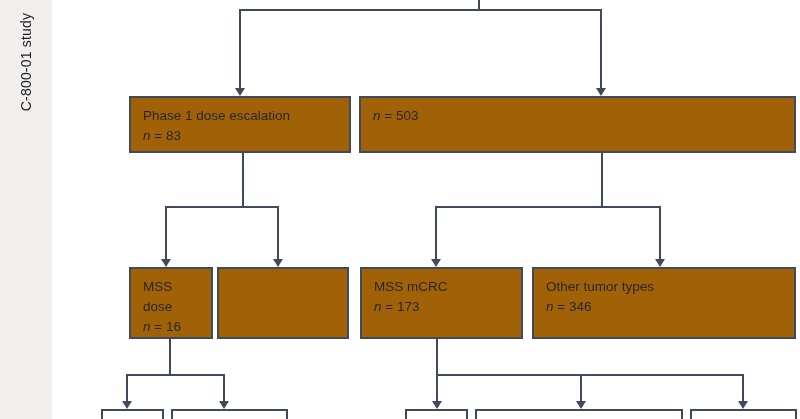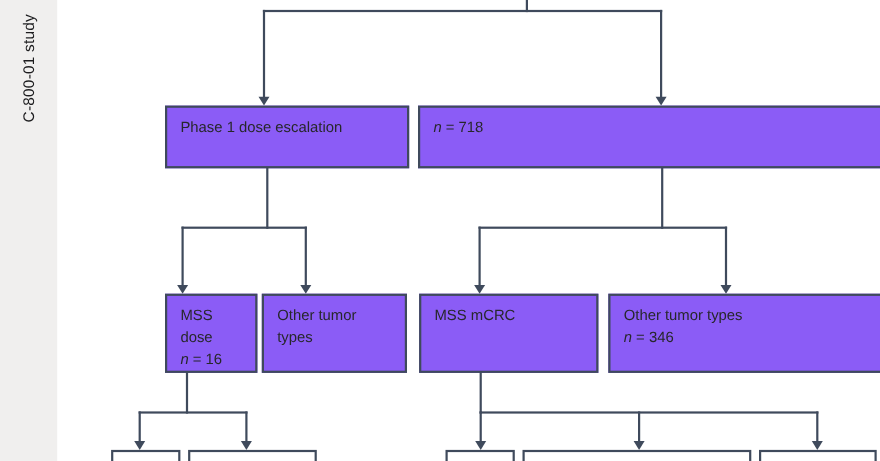--- a/index.html
+++ b/index.html
@@ -37,26 +37,25 @@
   .hl { position: absolute; height: 2px; background: var(--line); }
   .ah {
     position: absolute;
     width: 0; height: 0;
     border-left: 5px solid transparent;
     border-right: 5px solid transparent;
     border-top: 8px solid var(--line);
   }
   .node {
     position: absolute;
-    background: #8b5cf6;
+    background: #a16207;
     border: 2px solid var(--line);
     padding: 8px 12px 0 12px;
     font-size: 13.5px;
     line-height: 20px;
-    margin-left: 21px;
   }
   .node .t { white-space: pre-line; }
   .node .n i { font-style: italic; }
   .stub {
     position: absolute;
     background: #ffffff;
     border: 2px solid var(--line);
   }
 </style>
 </head>
@@ -70,23 +69,24 @@
 
   <div class="vl" style="left:478px;top:0;height:11px"></div>
   <div class="hl" style="left:239px;top:9px;width:363px"></div>
   <div class="vl" style="left:239px;top:9px;height:80px"></div>
   <div class="vl" style="left:600px;top:9px;height:80px"></div>
   <div class="ah" style="left:235px;top:88px"></div>
   <div class="ah" style="left:596px;top:88px"></div>
 
   <div class="node" style="left:129px;top:96px;width:222px;height:57px">
     <div class="t">Phase 1 dose escalation</div>
+    <div class="n"><i>n</i><span> = 83</span></div>
   </div>
   <div class="node" style="left:359px;top:96px;width:437px;height:57px">
-    <div class="n"><i>n</i><span> = 718</span></div>
+    <div class="n"><i>n</i><span> = 503</span></div>
   </div>
 
   <div class="vl" style="left:242px;top:152px;height:56px"></div>
   <div class="hl" style="left:165px;top:206px;width:114px"></div>
   <div class="vl" style="left:165px;top:206px;height:54px"></div>
   <div class="vl" style="left:277px;top:206px;height:54px"></div>
   <div class="ah" style="left:161px;top:259px"></div>
   <div class="ah" style="left:273px;top:259px"></div>
 
   <div class="vl" style="left:601px;top:152px;height:56px"></div>
@@ -95,25 +95,24 @@
   <div class="vl" style="left:659px;top:206px;height:54px"></div>
   <div class="ah" style="left:431px;top:259px"></div>
   <div class="ah" style="left:655px;top:259px"></div>
 
   <div class="node" style="left:129px;top:267px;width:84px;height:72px">
     <div class="t">MSS
 dose</div>
     <div class="n"><i>n</i><span> = 16</span></div>
   </div>
   <div class="node" style="left:217px;top:267px;width:132px;height:72px">
-    <div class="t">Other tumor
-types</div>
   </div>
   <div class="node" style="left:360px;top:267px;width:163px;height:72px">
     <div class="t">MSS mCRC</div>
+    <div class="n"><i>n</i><span> = 173</span></div>
   </div>
   <div class="node" style="left:532px;top:267px;width:264px;height:72px">
     <div class="t">Other tumor types</div>
     <div class="n"><i>n</i><span> = 346</span></div>
   </div>
 
   <div class="vl" style="left:169px;top:338px;height:38px"></div>
   <div class="hl" style="left:126px;top:374px;width:99px"></div>
   <div class="vl" style="left:126px;top:374px;height:27px"></div>
   <div class="vl" style="left:223px;top:374px;height:27px"></div>

